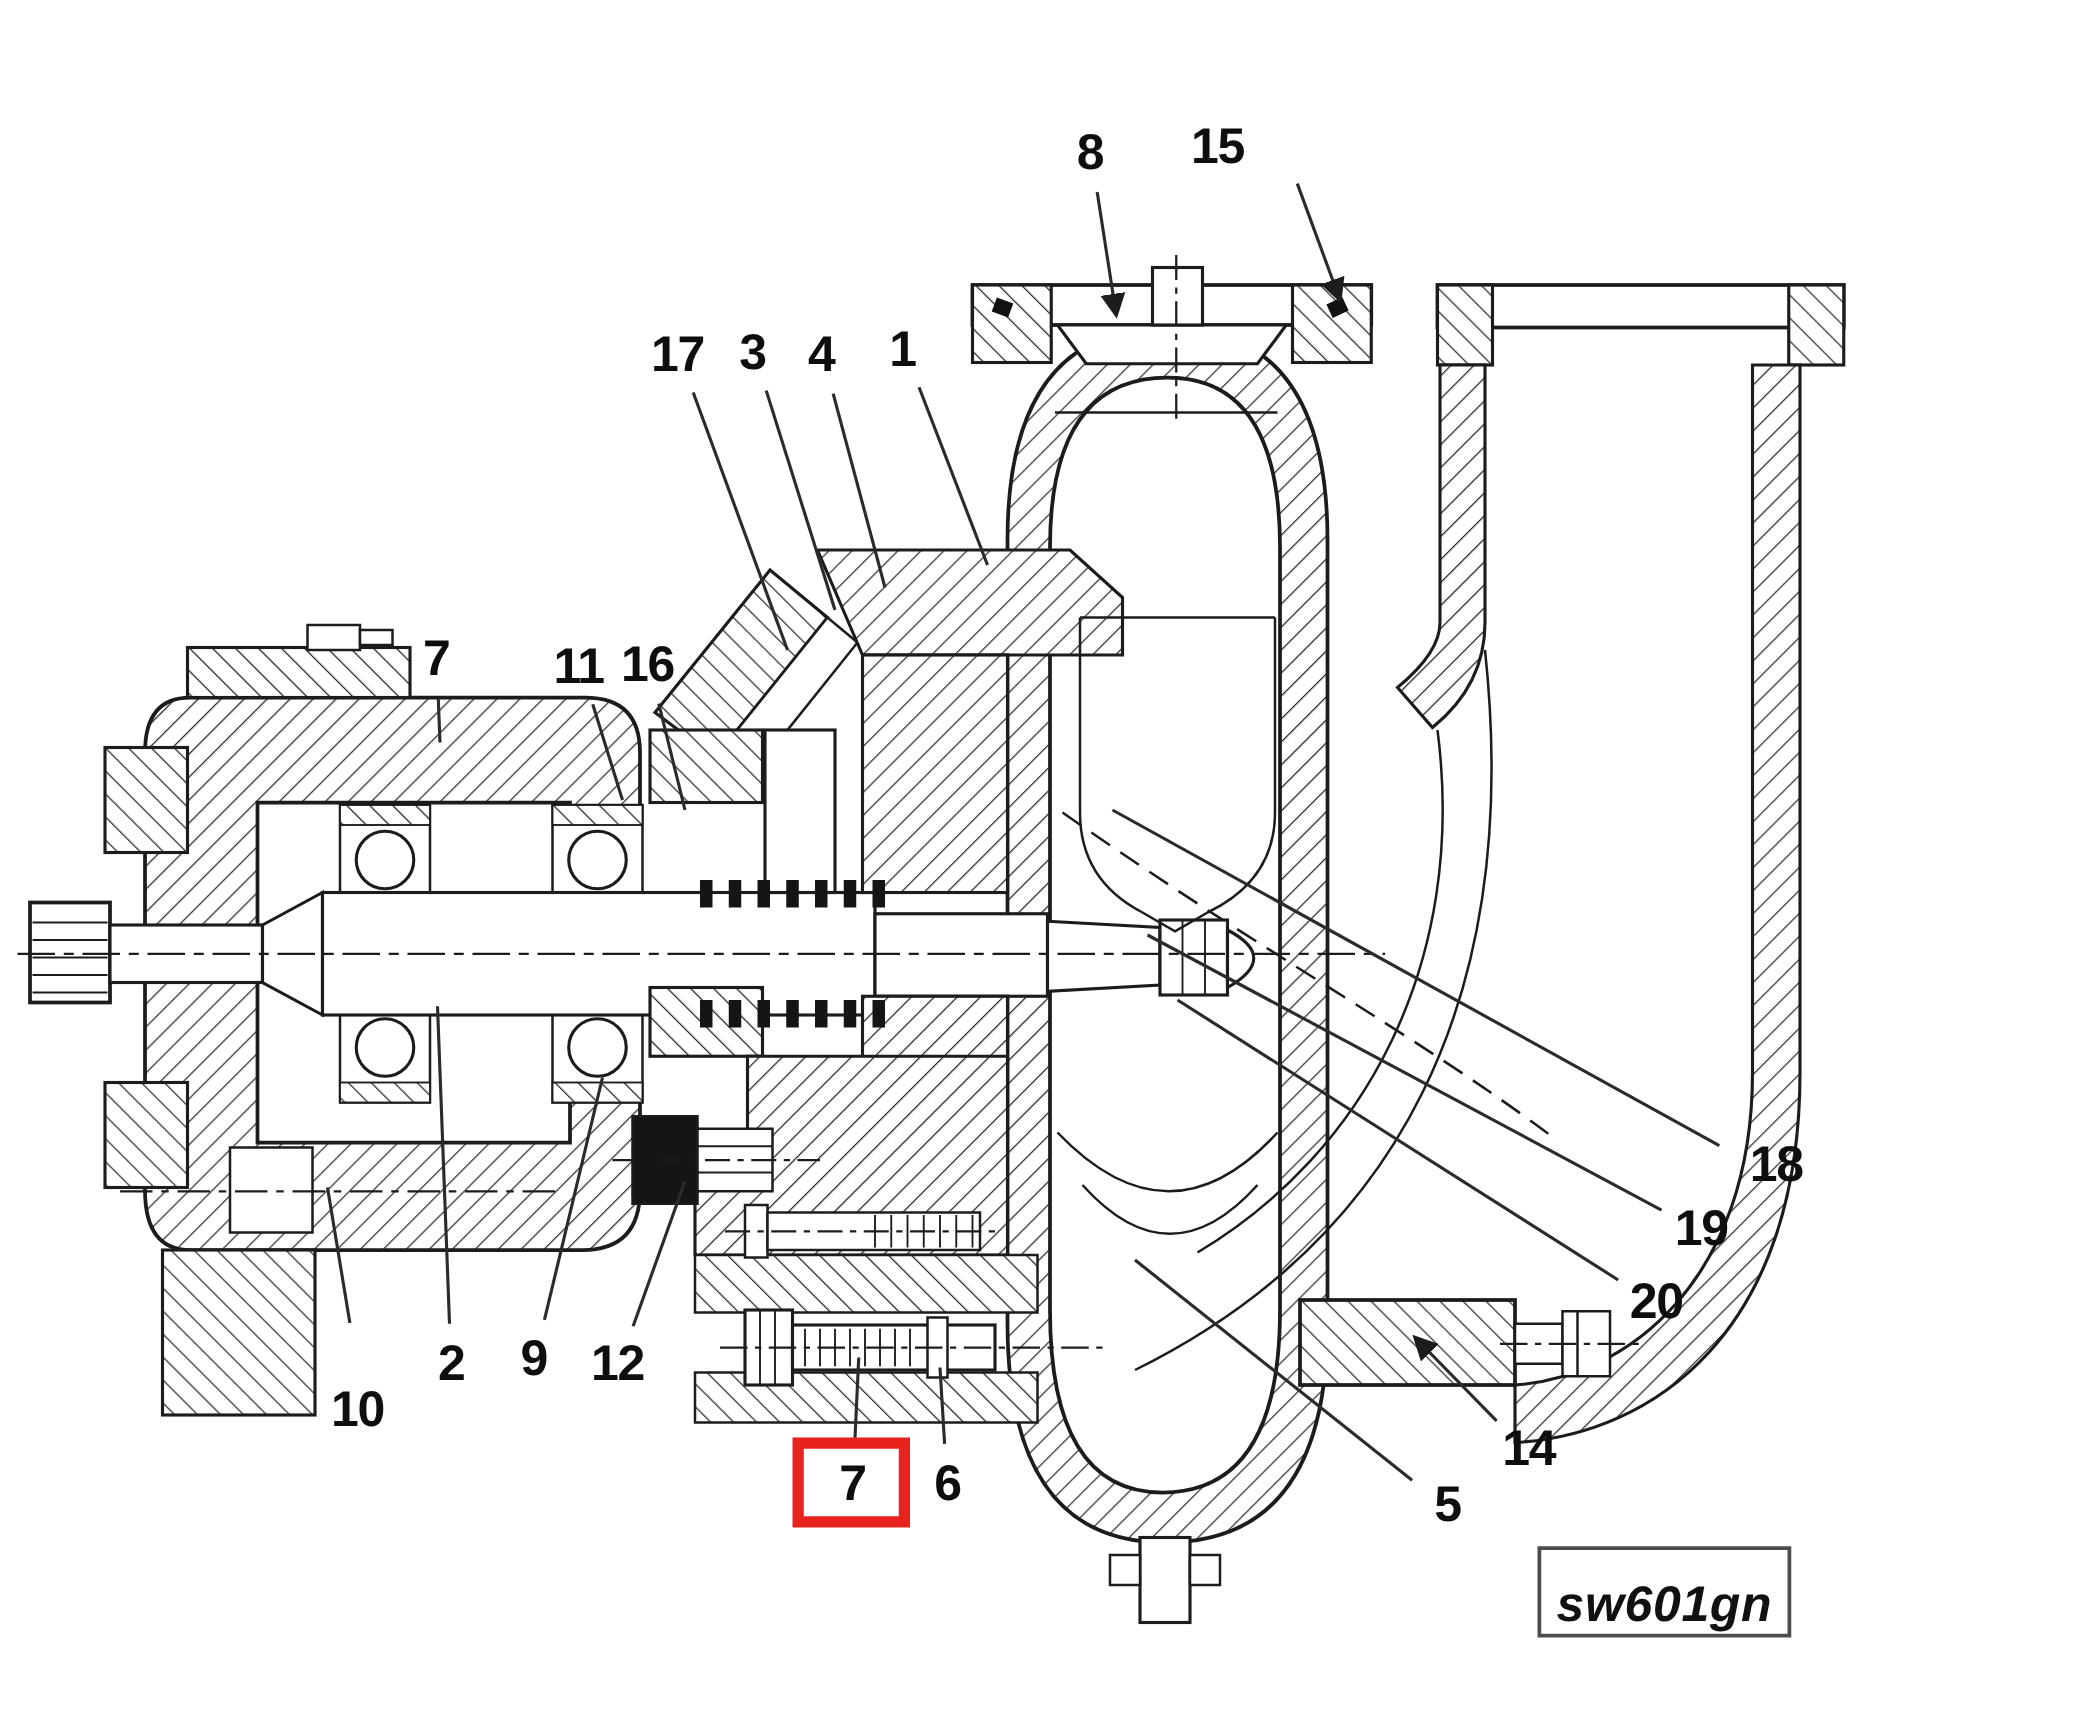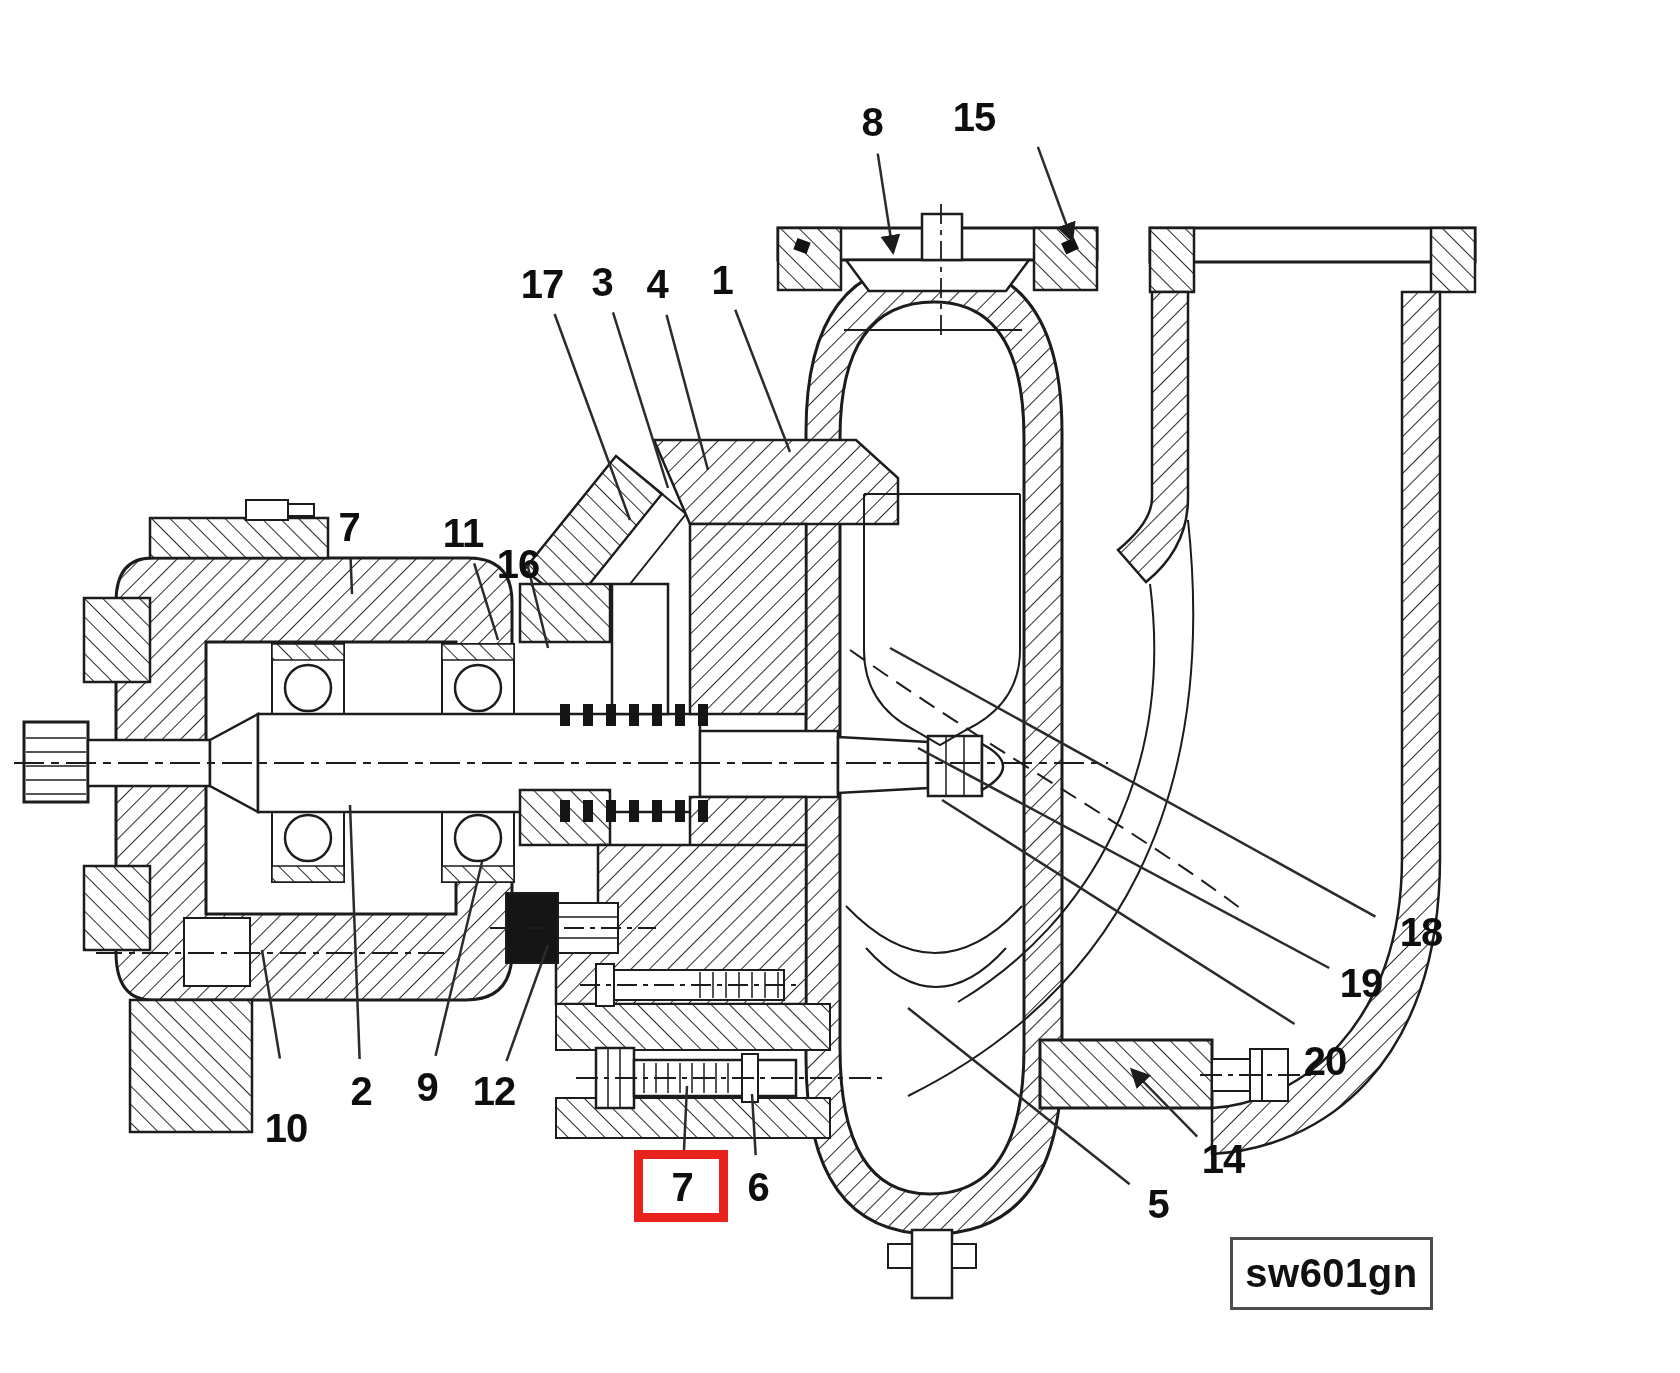--- a/index.html
+++ b/index.html
@@ -14,21 +14,21 @@
     font-weight:bold;font-size:40px;line-height:1;color:#0e0e0e;letter-spacing:-1px;
     white-space:nowrap;
   }
   .highlight-box{
     position:absolute;left:634px;top:1150px;width:94px;height:72px;
     border:9px solid #e8231d;box-sizing:border-box;background:transparent;
   }
   .code-box{
     position:absolute;left:1230px;top:1237px;width:203px;height:73px;
     border:3px solid #4d4d4d;box-sizing:border-box;background:#ffffff;
-    display:flex;align-items:center;justify-content:center;
+    display:flex;align-items:flex-end;justify-content:center;font-style:italic;
   }
   .code-box span{font-weight:bold;font-size:40px;color:#111111;letter-spacing:0.5px;}
 </style>
 </head>
 <body>
 
 <div class="stage">
 
   <svg id="drawing" class="drawing-svg" viewBox="0 0 1680 1373">
     <defs>
@@ -193,32 +193,32 @@
 
   <div id="callout-layer" class="callout-layer">
       <div class="callout" style="left: 872px; top: 122px;">8</div>
       <div class="callout" style="left: 974px; top: 117px;">15</div>
       <div class="callout" style="left: 542px; top: 284px;">17</div>
       <div class="callout" style="left: 602px; top: 282px;">3</div>
       <div class="callout" style="left: 657px; top: 284px;">4</div>
       <div class="callout" style="left: 722px; top: 280px;">1</div>
       <div class="callout" style="left: 349px; top: 527px;">7</div>
       <div class="callout" style="left: 463px; top: 533px;">11</div>
-      <div class="callout" style="left: 518px; top: 532px; margin-top: 32px;">16</div>
+      <div class="callout" style="left: 518px; top: 532px;">16</div>
       <div class="callout" style="left: 286px; top: 1128px;">10</div>
       <div class="callout" style="left: 361px; top: 1091px;">2</div>
       <div class="callout" style="left: 427px; top: 1087px;">9</div>
       <div class="callout" style="left: 494px; top: 1091px;">12</div>
       <div class="callout" style="left: 682px; top: 1187px;">7</div>
       <div class="callout" style="left: 758px; top: 1187px;">6</div>
       <div class="callout" style="left: 1158px; top: 1204px;">5</div>
       <div class="callout" style="left: 1223px; top: 1159px;">14</div>
       <div class="callout" style="left: 1407px; top: 932px; margin-left: 14px;">18</div>
       <div class="callout" style="left: 1361px; top: 983px;">19</div>
-      <div class="callout" style="left: 1325px; top: 1041px; margin-top: 20px;">20</div>
+      <div class="callout" style="left: 1325px; top: 1041px;">20</div>
     </div>
 
   <div class="highlight-box" style="border-color: rgb(232, 35, 29);"></div>
 
   <div class="code-box">
     <span>sw601gn</span>
   </div>
 
 </div>
 

